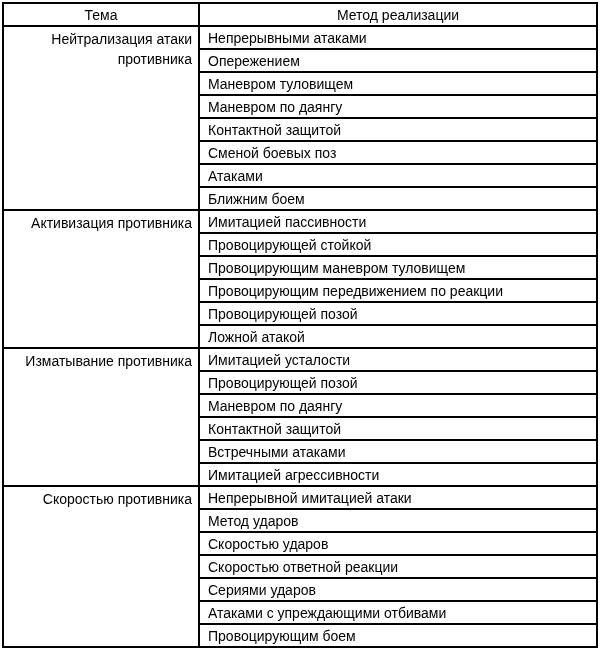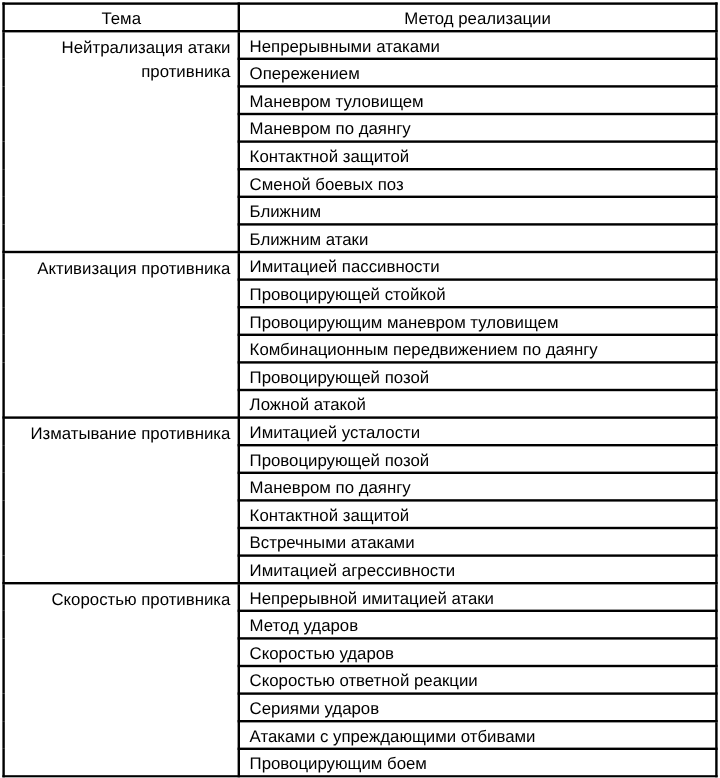--- a/index.html
+++ b/index.html
@@ -75,37 +75,37 @@
       <tr>
         <td class="method-cell">Маневром по даянгу</td>
       </tr>
       <tr>
         <td class="method-cell">Контактной защитой</td>
       </tr>
       <tr>
         <td class="method-cell">Сменой боевых поз</td>
       </tr>
       <tr>
-        <td class="method-cell">Ближним</td>
+        <td class="method-cell">Атаками</td>
       </tr>
       <tr>
-        <td class="method-cell">Ближним атаки</td>
+        <td class="method-cell">Ближним боем</td>
       </tr>
       <tr>
         <td class="theme-cell" rowspan="6">Активизация противника</td>
         <td class="method-cell">Имитацией пассивности</td>
       </tr>
       <tr>
         <td class="method-cell">Провоцирующей стойкой</td>
       </tr>
       <tr>
         <td class="method-cell">Провоцирующим маневром туловищем</td>
       </tr>
       <tr>
-        <td class="method-cell">Комбинационным передвижением по даянгу</td>
+        <td class="method-cell">Провоцирующим передвижением по реакции</td>
       </tr>
       <tr>
         <td class="method-cell">Провоцирующей позой</td>
       </tr>
       <tr>
         <td class="method-cell">Ложной атакой</td>
       </tr>
       <tr>
         <td class="theme-cell" rowspan="6">Изматывание противника</td>
         <td class="method-cell">Имитацией усталости</td>

